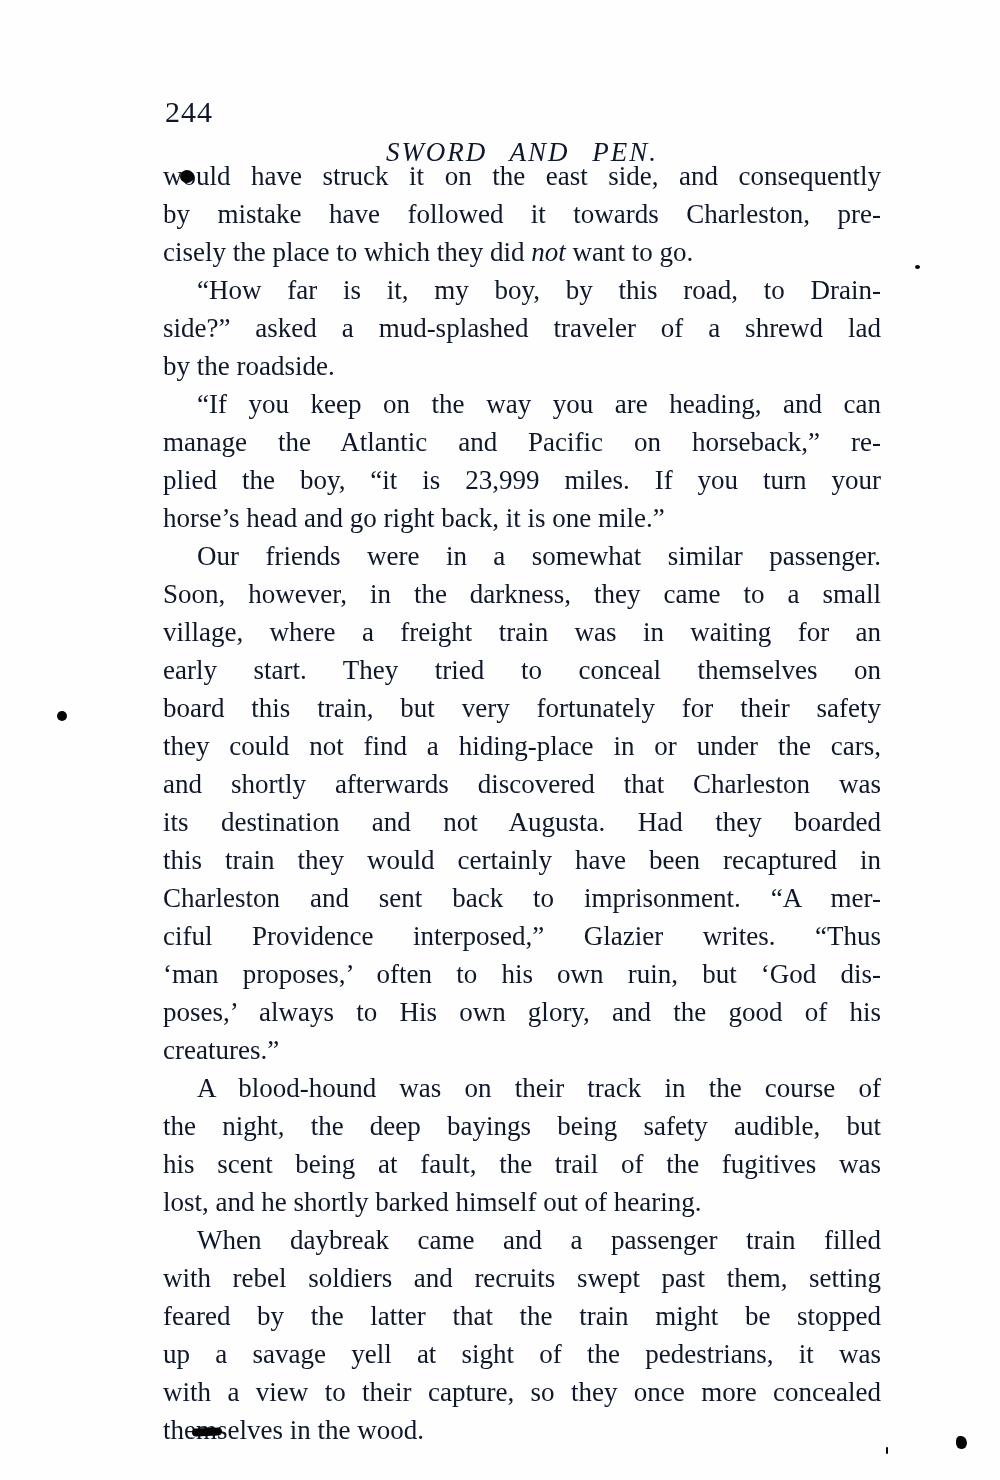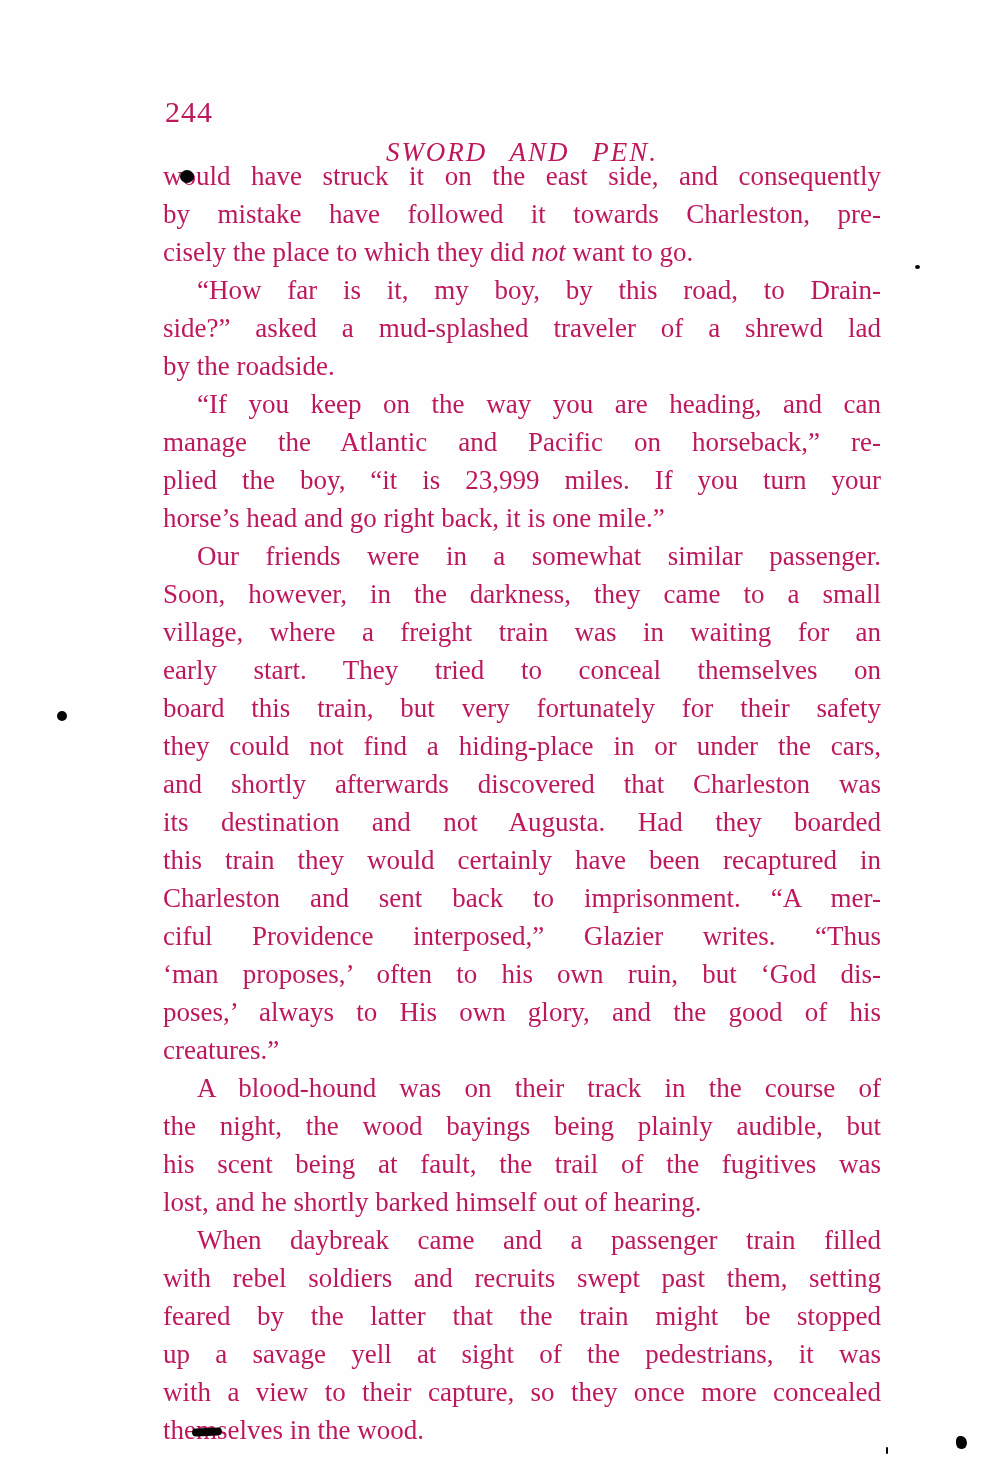--- a/index.html
+++ b/index.html
@@ -2,21 +2,21 @@
 <html><head>
 <meta charset="utf-8">
 <style>
   html, body { margin: 0; padding: 0; background: #ffffff; }
   .page {
     position: relative;
     width: 1000px;
     height: 1480px;
     background: #fefefe;
     font-family: "Liberation Serif", "DejaVu Serif", serif;
-    color: #be185d;
+    color: #0f172a;
     overflow: hidden;
   }
   .header {
     position: absolute;
     left: 163px;
     top: 95px;
     width: 718px;
     height: 36px;
   }
   .pagenum {
@@ -105,21 +105,21 @@
         <div class="line justify">its destination and not Augusta.  Had they boarded</div>
         <div class="line justify">this train they would certainly have been recaptured in</div>
         <div class="line justify">Charleston and sent back to imprisonment.  “A mer-</div>
         <div class="line justify">ciful Providence interposed,” Glazier writes.  “Thus</div>
         <div class="line justify">‘man proposes,’ often to his own ruin, but ‘God dis-</div>
         <div class="line justify">poses,’ always to His own glory, and the good of his</div>
         <div class="line">creatures.”</div>
       </div>
       <div class="para">
         <div class="line justify indent">A blood-hound was on their track in the course of</div>
-        <div class="line justify">the night, the wood bayings being plainly audible, but</div>
+        <div class="line justify">the night, the deep bayings being safety audible, but</div>
         <div class="line justify">his scent being at fault, the trail of the fugitives was</div>
         <div class="line">lost, and he shortly barked himself out of hearing.</div>
       </div>
       <div class="para">
         <div class="line justify indent">When daybreak came and a passenger train filled</div>
         <div class="line justify">with rebel soldiers and recruits swept past them, setting</div>
         <div class="line justify">feared by the latter that the train might be stopped</div>
         <div class="line justify">up a savage yell at sight of the pedestrians, it was</div>
         <div class="line justify">with a view to their capture, so they once more concealed</div>
         <div class="line">themselves in the wood.</div>

